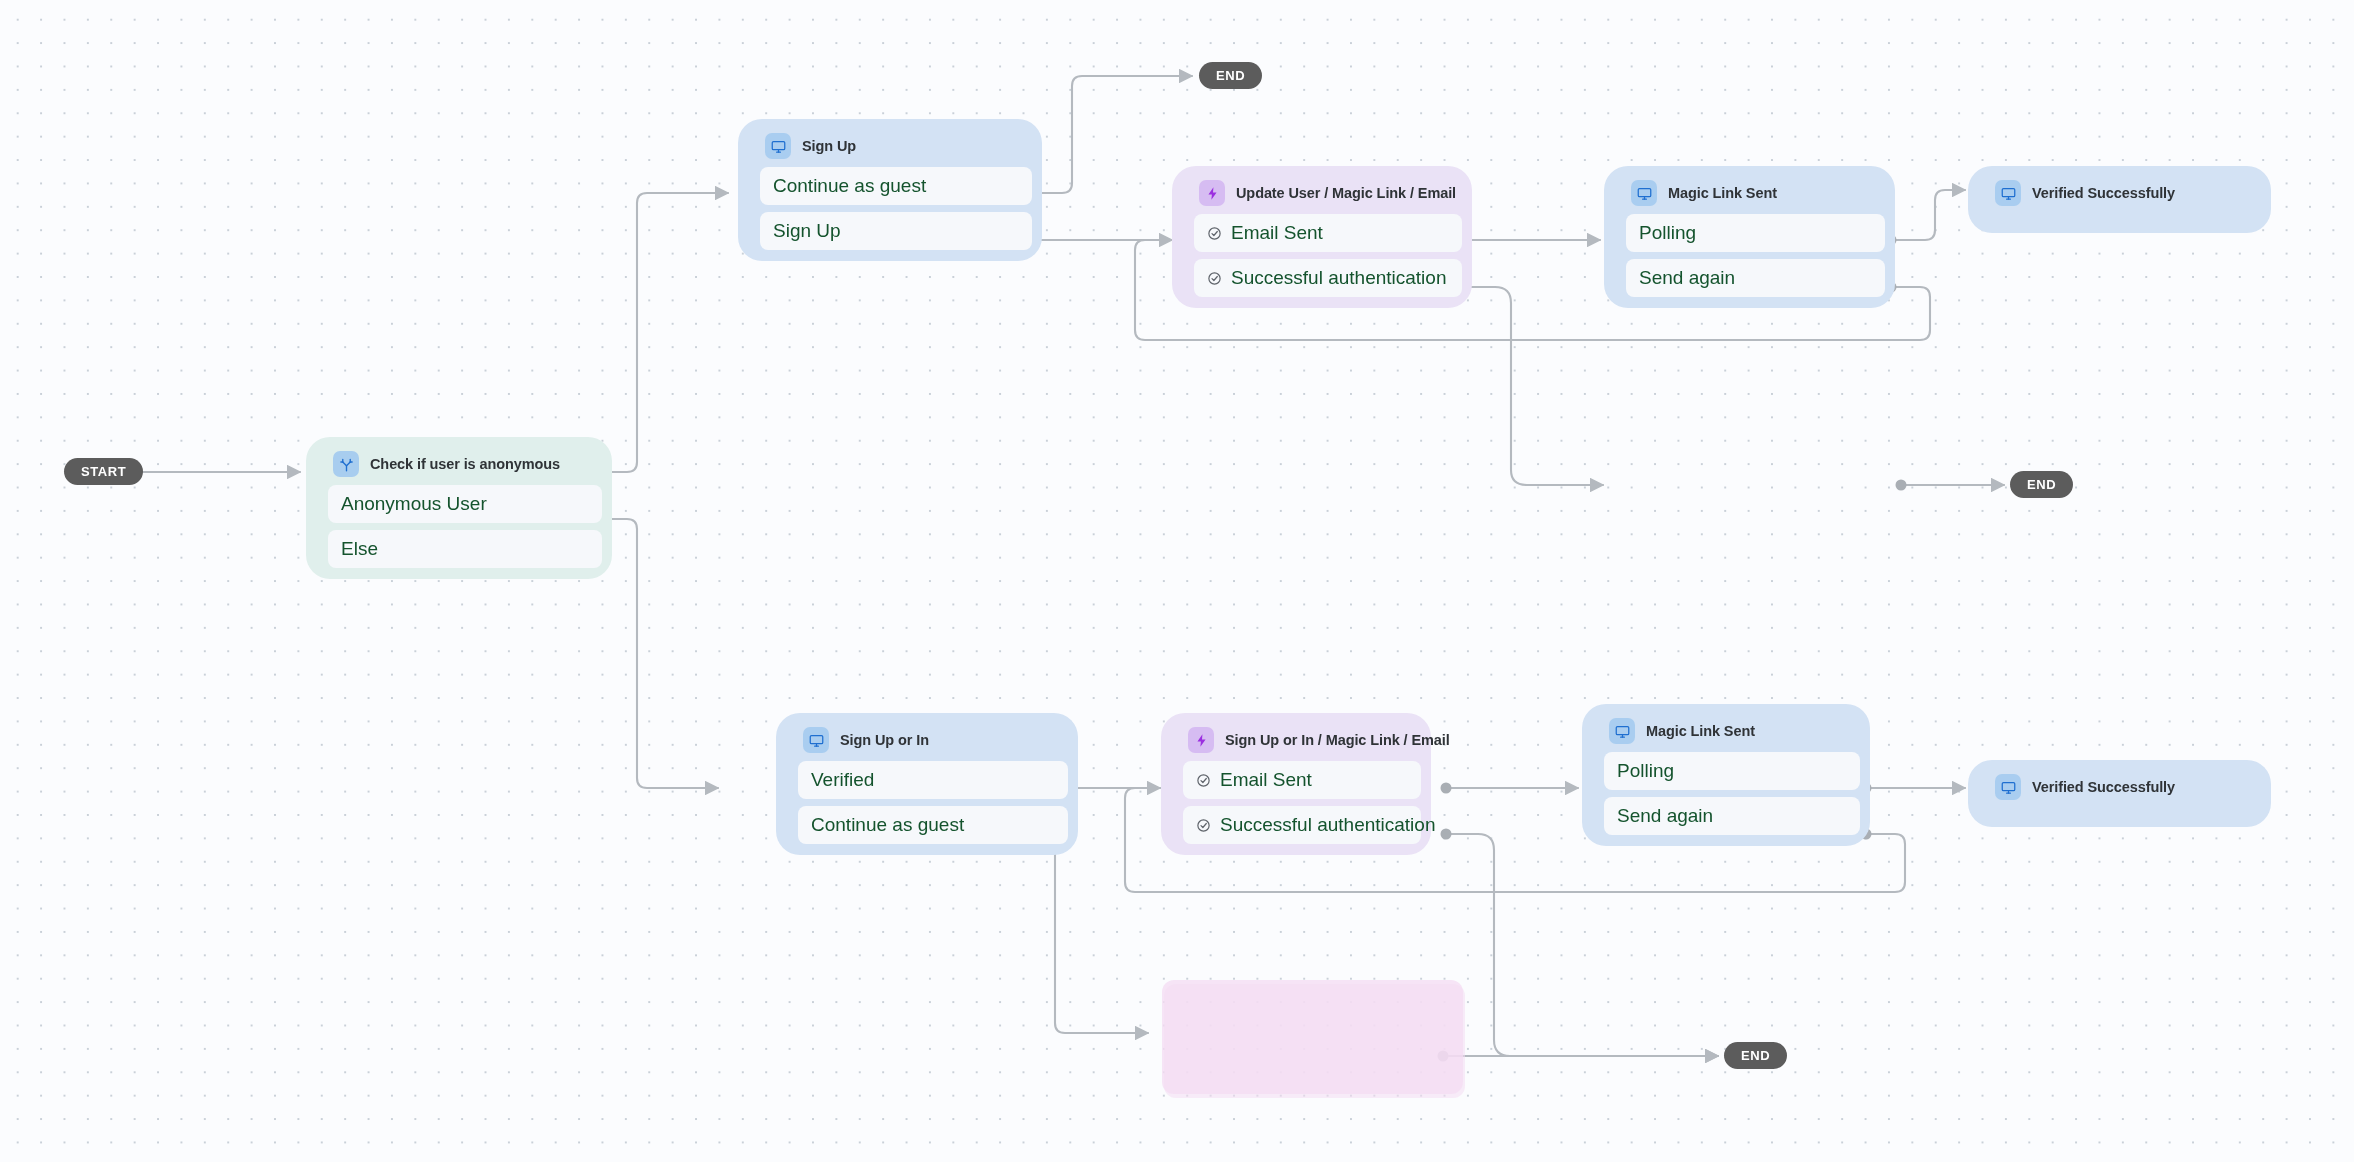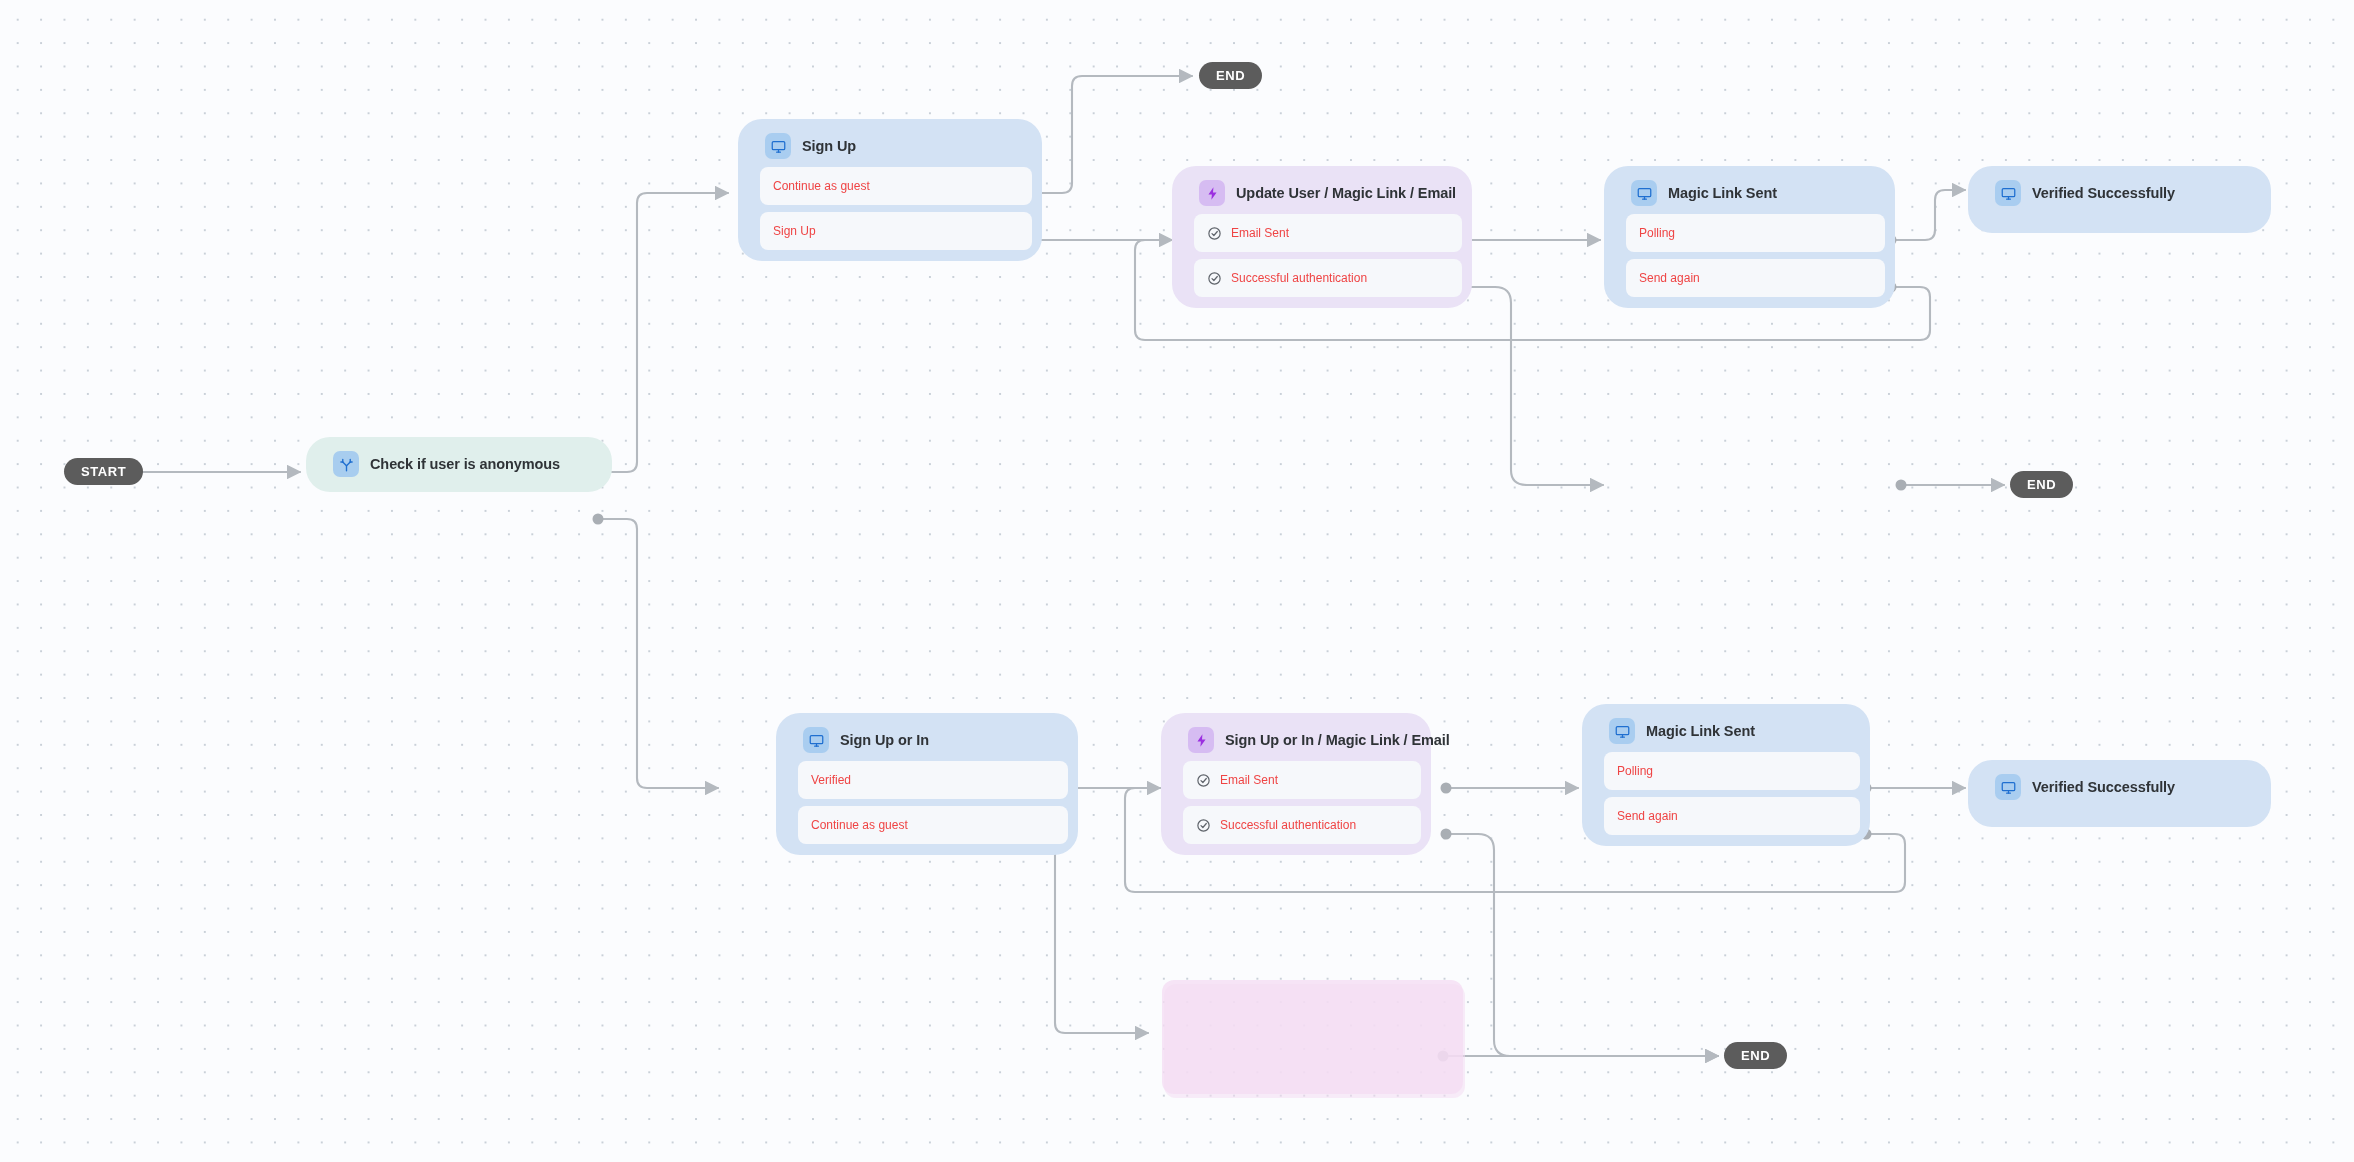--- a/index.html
+++ b/index.html
@@ -60,22 +60,22 @@
 
   .rows { display: flex; flex-direction: column; gap: 7px; margin-top: 4px; }
   .row {
     background: #f6f8fb;
     border-radius: 8px;
     height: 38px;
     display: flex;
     align-items: center;
     gap: 9px;
     padding: 0 13px;
-    font-size: 12px;
-    color: #ef4444;
+    font-size: 19px;
+    color: #14532d;
     position: relative;
   }
   .row .row-label { white-space: nowrap; }
   .row-icon { width: 15px; height: 15px; flex: 0 0 auto; display:flex; align-items:center; justify-content:center; }
 
   
   .stack { position: absolute; border-radius: 12px; background: #f4dcf3; }
 
   
   .pill {
@@ -171,20 +171,28 @@
             <path d="M12 14 L6 8"></path>
             <path d="M12 14 L18 8"></path>
           <path d="M6 8 L6 4"></path>
             <path d="M3 8 L6 8"></path>
           <path d="M18 8 L18 4"></path>
             <path d="M18 8 L21 8"></path>
         </svg>
       </span>
       <span class="node-title">Check if user is anonymous</span>
     </div>
+    <div class="rows">
+      <div class="row">
+        <span class="row-label">Anonymous User</span>
+      </div>
+      <div class="row">
+        <span class="row-label">Else</span>
+      </div>
+    </div>
   </div>
 
   <div class="node blue" style="left:738px; top:119px; width:304px;">
     <div class="node-header">
       <span class="node-icon icon-blue">
         <svg width="15" height="15" viewBox="0 0 24 24" fill="none" stroke="#1f6fd0" stroke-width="2" stroke-linecap="round" stroke-linejoin="round">
           <rect x="2" y="4" width="20" height="13" rx="2"></rect>
             <path d="M9 21 L15 21"></path>
             <path d="M12 17 L12 21"></path>
         </svg>

